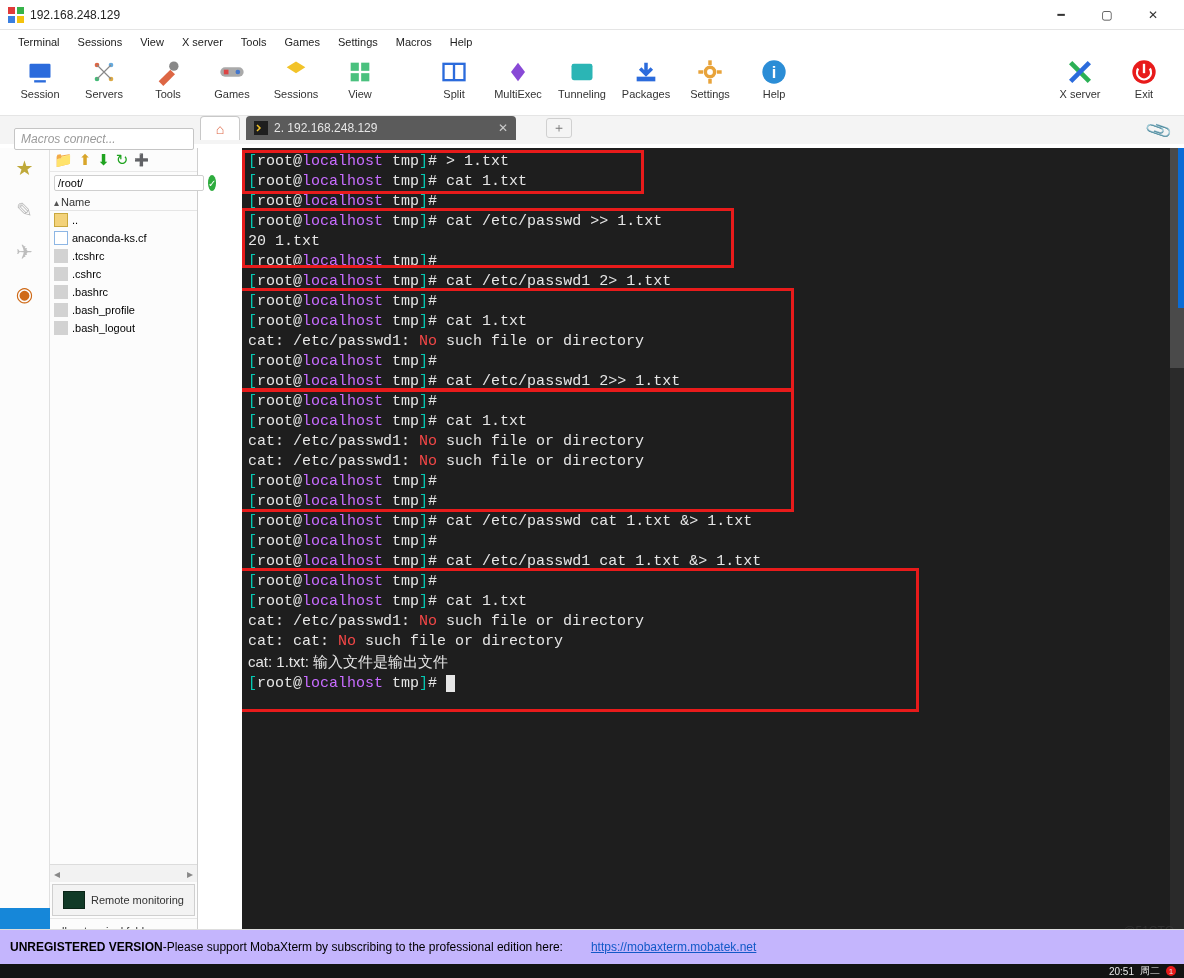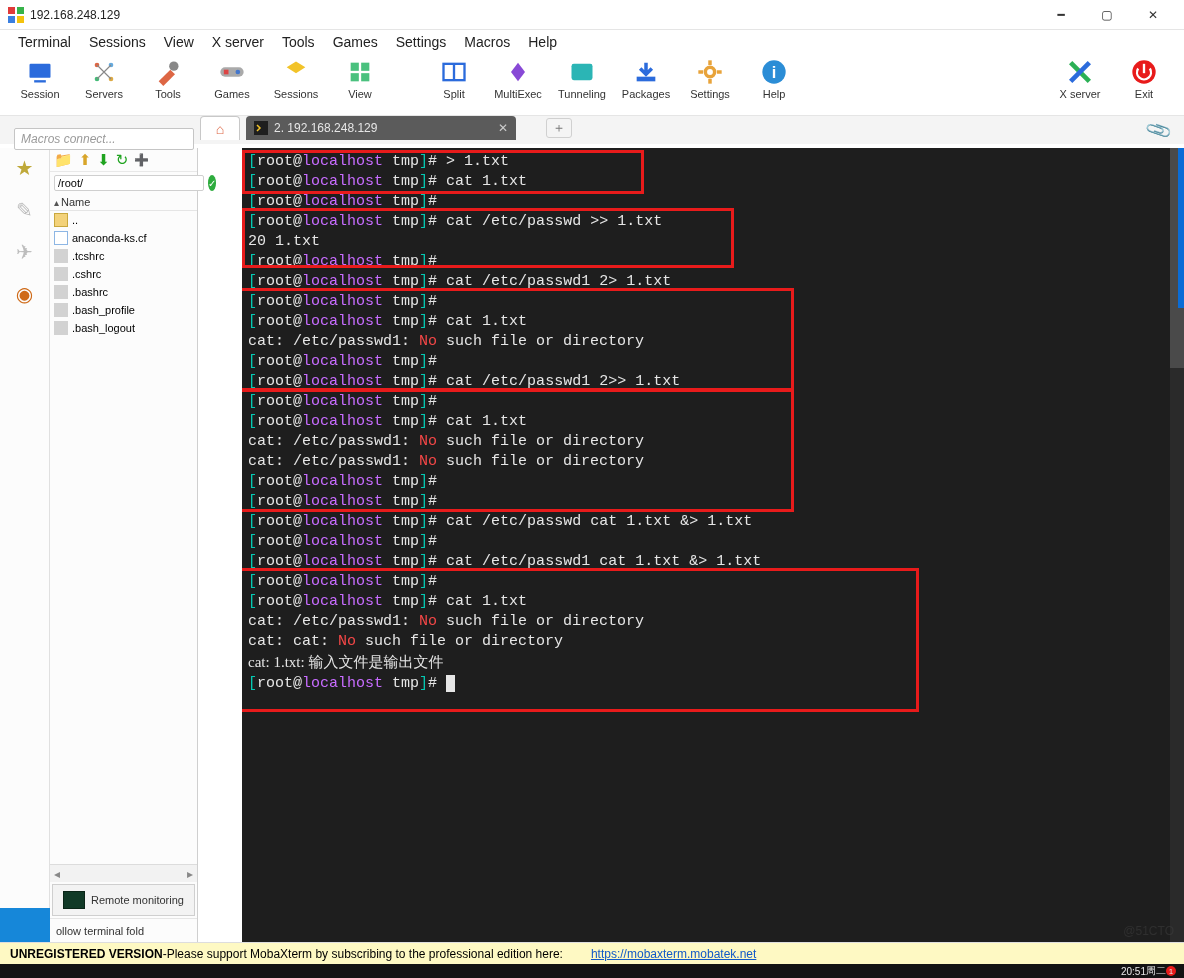--- a/index.html
+++ b/index.html
@@ -2,21 +2,21 @@
 <html><head>
 <meta charset="utf-8">
 <style>
   * { box-sizing: border-box; margin: 0; padding: 0; }
   body { font-family: "Segoe UI", Tahoma, sans-serif; font-size: 12px; width: 1184px; height: 978px; background: #fff; overflow: hidden; position: relative; }
   .titlebar { height: 30px; display:flex; align-items:center; padding:0 8px; background:#fff; border-bottom:1px solid #e5e5e5;}
   .titlebar .logo { width:16px; height:16px; margin-right:6px;}
   .titlebar .title { font-size:12px; color:#222; flex:1;}
   .winbtn { width:46px; height:28px; display:flex; align-items:center; justify-content:center; color:#333;}
   .menubar { height:24px; display:flex; align-items:center; padding:2px 10px; gap:2px; background:#fff;}
-  .menubar .mitem { padding:2px 8px; font-size:14px; color:#222; cursor:default;}
+  .menubar .mitem { padding:2px 8px; font-size:11px; color:#222; cursor:default;}
   .toolbar { height:62px; display:flex; align-items:flex-start; padding:4px 8px; gap:0; background:#fff; border-bottom:1px solid #e5e5e5;}
   .tbtn { width:64px; display:flex; flex-direction:column; align-items:center; gap:2px; font-size:11px; color:#333; cursor:pointer;}
   .tbtn svg,.tbtn .ic{width:28px;height:28px;}
   .toolbar .spacer{flex:1;}
   .tabbar { height:28px; display:flex; align-items:flex-end; background:#f4f4f4; padding-left:200px; position:relative;}
   .hometab{position:absolute;left:200px;top:0;width:40px;height:24px;background:#fff;display:flex;align-items:center;justify-content:center;border-top-left-radius:4px;border-top-right-radius:4px; border:1px solid #c8c8c8; border-bottom:none;}
   .sesstab{position:absolute;left:246px;top:0;height:24px;background:#5b5b5b;color:#e6e6e6;display:flex;align-items:center;padding:0 8px;gap:6px;border-top-left-radius:4px;border-top-right-radius:4px;font-size:12px;min-width:270px;}
   .sesstab .ticon{width:14px;height:14px;}
   .sesstab .close{margin-left:auto;color:#ccc;}
   .newtab{position:absolute;left:546px;top:2px;width:26px;height:20px;display:flex;align-items:center;justify-content:center;background:#f4f4f4;border:1px solid #d0d0d0;border-radius:3px;color:#777;font-size:13px;}
@@ -49,27 +49,27 @@
   .term{flex:1;background:#1e1e1e;color:#e6e6e6;font-family:"Consolas","Courier New",monospace;font-size:15px;line-height:20px;padding:4px 6px;position:relative;overflow:hidden;margin-left:44px;}
   .term .rl{white-space:pre;}
   .br{color:#05c8b1;}
   .at{color:#e6e6e6;}
   .host{color:#c86cff;}
   .cmd{color:#e6e6e6;}
   .no{color:#f44747;}
   .wh{color:#e6e6e6;}
   .rbox{position:absolute;border:3px solid #e81b1b;pointer-events:none;}
   .cursor{display:inline-block;width:9px;height:17px;background:#e6e6e6;vertical-align:text-bottom;}
-  .statusbar{position:absolute;left:0;right:0;bottom:14px;height:22px;background:#fef9c3;display:flex;align-items:center;padding:4px 10px;font-size:12px;border-top:1px solid #ddd;}
+  .statusbar{position:absolute;left:0;right:0;bottom:14px;height:22px;background:#c4b5fd;display:flex;align-items:center;padding:17px 10px;font-size:12px;border-top:1px solid #ddd;}
   .statusbar b{font-weight:700;}
   .statusbar a{color:#1259c7;text-decoration:underline;margin-left:28px;}
-  .taskbar{position:absolute;left:0;right:0;bottom:0;height:14px;background:#131313;color:#e8e8e8;font-size:10px;display:flex;justify-content:flex-end;align-items:center;padding:0 8px;}
+  .taskbar{position:absolute;left:0;right:0;bottom:0;height:14px;background:#131313;color:#e8e8e8;font-size:10px;display:flex;justify-content:flex-end;align-items:center;padding:0 8px;gap:6px;}
   .bluebar{position:absolute;left:0;bottom:14px;width:50px;height:56px;background:#1687d9;}
   .leftedge{position:absolute;left:0;top:148px;bottom:70px;width:14px;background:#f2f2f2;border-right:1px solid #dcdcdc;}
-  .chinese{font-family:Liberation Serif, serif;}
+  .chinese{font-family:Liberation Sans, sans-serif;}
   .watermark{position:absolute;right:10px;bottom:40px;color:#404040;font-size:12px;opacity:.5;}
   .term-scroll{position:absolute;right:0;top:0;width:14px;height:100%;background:#2a2a2a;}
   .thumb{position:absolute;right:0;top:0;width:14px;height:220px;background:#4a4a4a;}
   .rightedge{position:absolute;right:0;top:148px;width:6px;height:160px;background:#0a6cd6;}
 </style>
 </head>
 <body>
 
 <div class="titlebar">
   <svg class="logo" viewBox="0 0 16 16">

